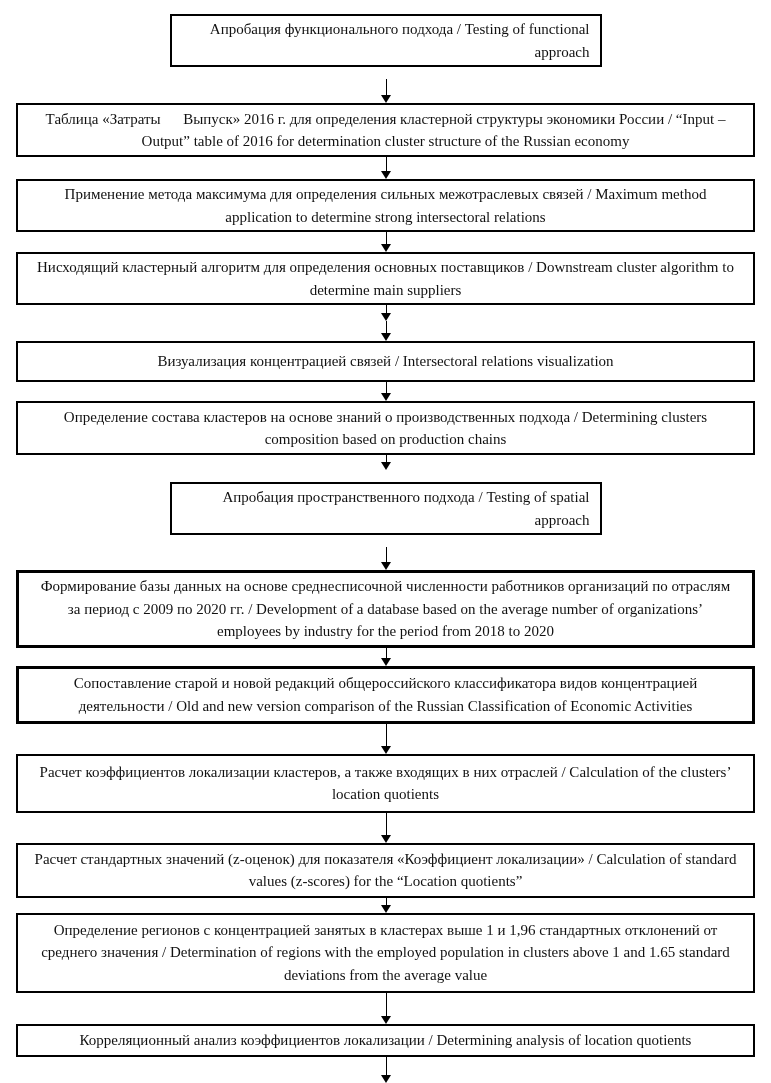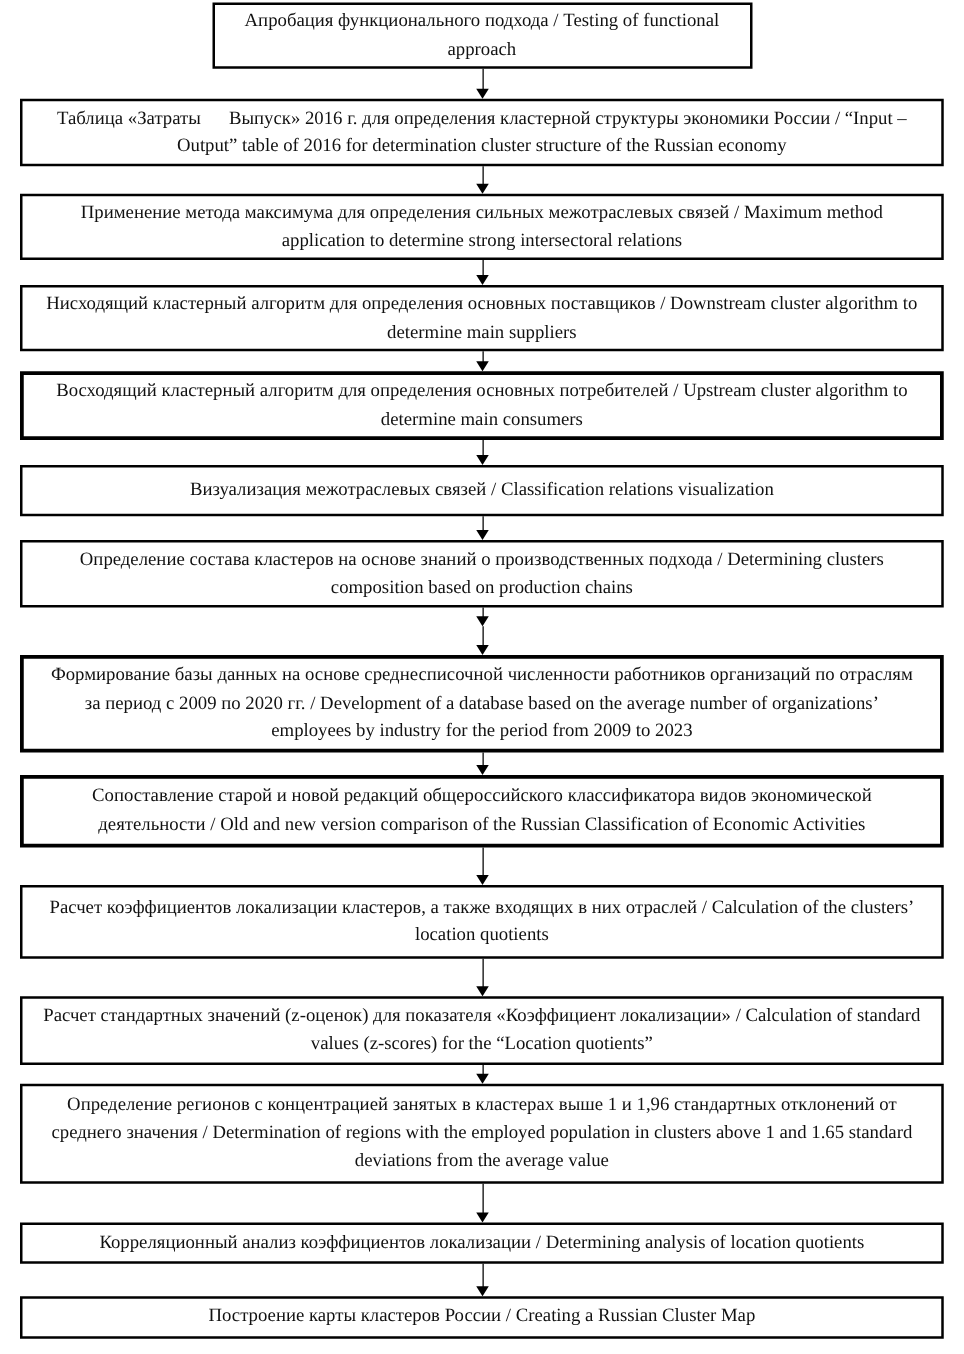--- a/index.html
+++ b/index.html
@@ -25,21 +25,21 @@
     display:flex;
     align-items:center;
     justify-content:center;
     text-align:center;
     padding:2px 16px;
     font-size:15px;
     line-height:1.5;
     background:#ffffff;
   }
   .box.thick{border-width:3px;}
-  .box.narrow{width:432px;margin:0 auto;padding:2px 10px;}
+  .box.narrow{width:432px;margin:12px auto;padding:2px 10px;text-align:right;}
   .arrow{
     position:relative;
     width:14px;
     margin:0 auto;
     flex:none;
   }
   .arrow::before{
     content:"";
     position:absolute;
     left:50%;top:0;bottom:6px;
@@ -75,44 +75,44 @@
   <div class="box" style="min-height:53px">
     <span>Применение метода максимума для определения сильных межотраслевых связей / Maximum method application to determine strong intersectoral relations</span>
   </div>
   <div class="arrow" style="height:20px"></div>
 
   <div class="box" style="min-height:52px">
     <span>Нисходящий кластерный алгоритм для определения основных поставщиков / Downstream cluster algorithm to determine main suppliers</span>
   </div>
   <div class="arrow" style="height:16px"></div>
 
-  <div class="box thick" style="min-height:48px">
-    <span>Восходящий кластерный алгоритм для определения основных потребителей / Upstream cluster algorithm to determine main consumers</span>
-  </div>
   <div class="arrow" style="height:20px"></div>
 
   <div class="box" style="min-height:41px">
-    <span>Визуализация межотраслевых связей / Classification relations visualization</span>
+    <span>Визуализация концентрацией связей / Intersectoral relations visualization</span>
   </div>
   <div class="arrow" style="height:19px"></div>
 
   <div class="box" style="min-height:54px">
     <span>Определение состава кластеров на основе знаний о производственных подхода / Determining clusters composition based on production chains</span>
   </div>
   <div class="arrow" style="height:15px"></div>
 
+  <div class="box narrow" style="min-height:39px">
+    <span>Апробация пространственного подхода / Testing of spatial approach</span>
+  </div>
   <div class="arrow" style="height:23px"></div>
 
   <div class="box thick" style="min-height:72px">
-    <span>Формирование базы данных на основе среднесписочной численности работников организаций по отраслям за период с 2009 по 2020 гг. / Development of a database based on the average number of organizations’ employees by industry for the period from 2009 to 2023</span>
+    <span>Формирование базы данных на основе среднесписочной численности работников организаций по отраслям за период с 2009 по 2020 гг. / Development of a database based on the average number of organizations’ employees by industry for the period from 2018 to 2020</span>
   </div>
   <div class="arrow" style="height:18px"></div>
 
   <div class="box thick" style="min-height:58px">
-    <span>Сопоставление старой и новой редакций общероссийского классификатора видов экономической деятельности / Old and new version comparison of the Russian Classification of Economic Activities</span>
+    <span>Сопоставление старой и новой редакций общероссийского классификатора видов концентрацией деятельности / Old and new version comparison of the Russian Classification of Economic Activities</span>
   </div>
   <div class="arrow" style="height:30px"></div>
 
   <div class="box" style="min-height:59px">
     <span>Расчет коэффициентов локализации кластеров, а также входящих в них отраслей / Calculation of the clusters’ location quotients</span>
   </div>
   <div class="arrow" style="height:30px"></div>
 
   <div class="box" style="min-height:55px">
     <span>Расчет стандартных значений (z-оценок) для показателя «Коэффициент локализации» / Calculation of standard values (z-scores) for the “Location quotients”</span>

